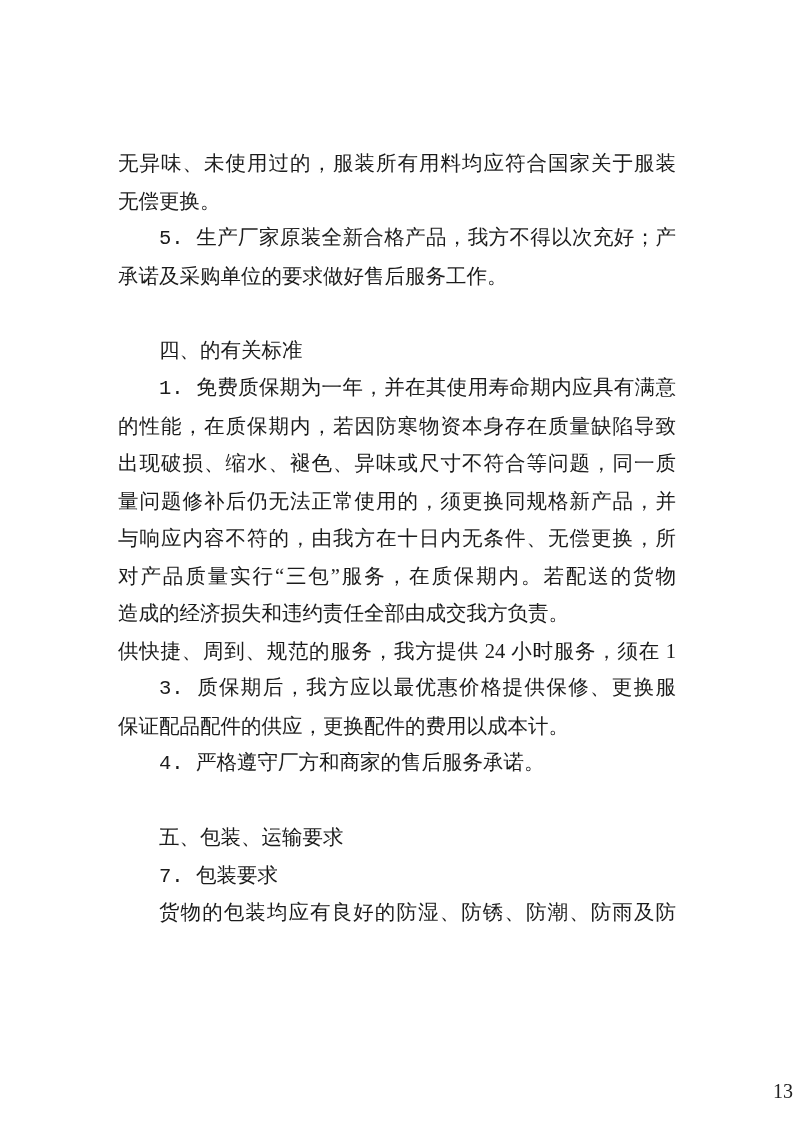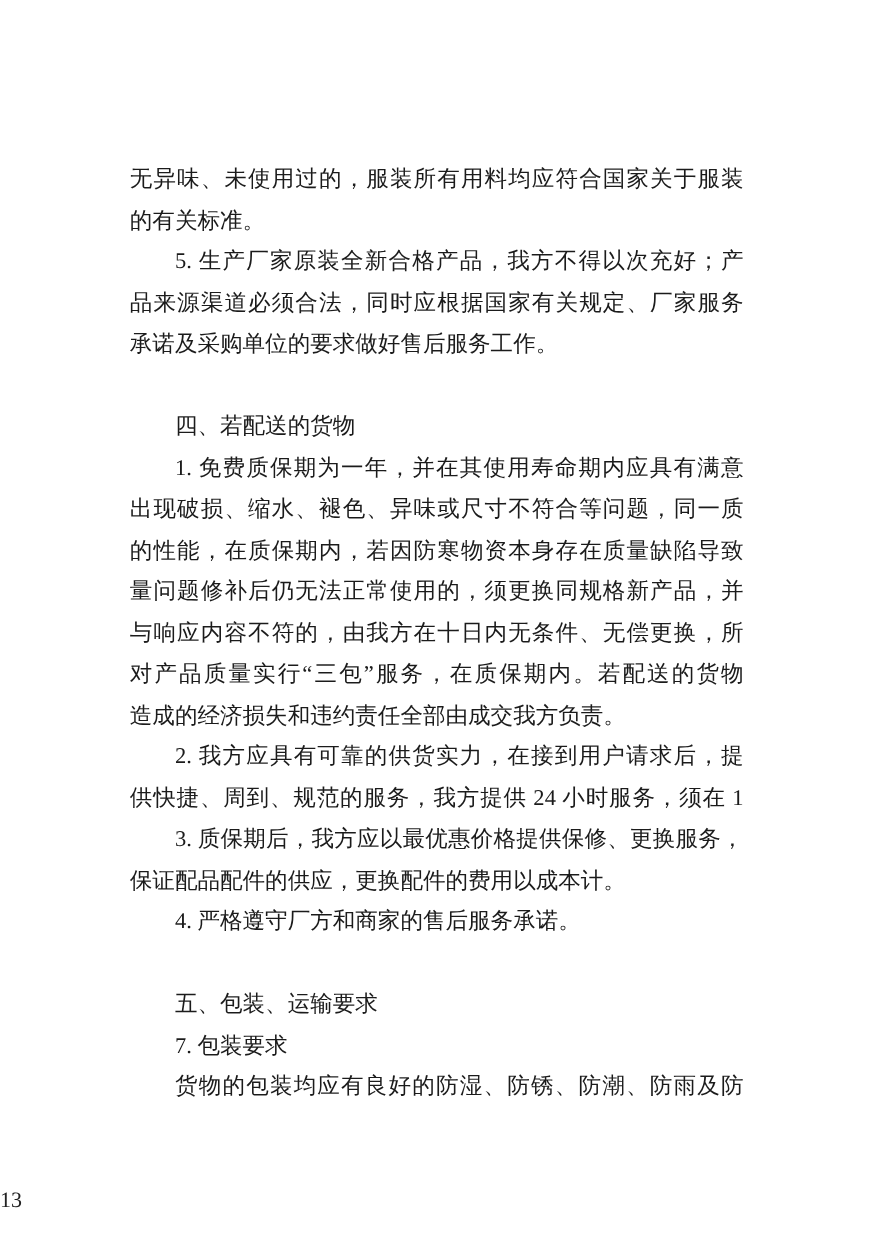--- a/index.html
+++ b/index.html
@@ -28,56 +28,55 @@
     color: #1b1b1b;
     white-space: normal;
     overflow: hidden;
   }
   .line.fill {
     text-align: justify;
     text-align-last: justify;
   }
   .line.indent {
     padding-left: 2em;
+    font-family: Liberation Mono, monospace;
   }
   .line.blank {
     
   }
   .footer {
     position: absolute;
     top: 1029px;
     left: 0;
     width: 100%;
-    text-align: left;
+    text-align: right;
     font-size: 20px;
     line-height: 28px;
     color: #222222;
     font-family: "Liberation Serif", "DejaVu Serif", serif;
   }
 </style>
 </head>
 <body>
 
 <div class="page" style="background: rgb(255, 255, 255); margin-top: 48px;">
   <div class="text-block" id="text-block" style="color: rgb(27, 27, 27);">
       <div class="line fill">无异味、未使用过的，服装所有用料均应符合国家关于服装</div>
-      <div class="line">的有关标准。</div>
+      <div class="line">无偿更换。</div>
       <div class="line indent fill">5. 生产厂家原装全新合格产品，我方不得以次充好；产</div>
-      <div class="line fill">品来源渠道必须合法，同时应根据国家有关规定、厂家服务</div>
       <div class="line">承诺及采购单位的要求做好售后服务工作。</div>
       <div class="line blank"></div>
-      <div class="line indent">四、若配送的货物</div>
+      <div class="line indent">四、的有关标准</div>
       <div class="line indent fill">1. 免费质保期为一年，并在其使用寿命期内应具有满意</div>
+      <div class="line fill">的性能，在质保期内，若因防寒物资本身存在质量缺陷导致</div>
       <div class="line fill">出现破损、缩水、褪色、异味或尺寸不符合等问题，同一质</div>
-      <div class="line fill">的性能，在质保期内，若因防寒物资本身存在质量缺陷导致</div>
       <div class="line fill">量问题修补后仍无法正常使用的，须更换同规格新产品，并</div>
       <div class="line fill">与响应内容不符的，由我方在十日内无条件、无偿更换，所</div>
       <div class="line fill">对产品质量实行“三包”服务，在质保期内。若配送的货物</div>
       <div class="line">造成的经济损失和违约责任全部由成交我方负责。</div>
-      <div class="line indent fill">2. 我方应具有可靠的供货实力，在接到用户请求后，提</div>
       <div class="line fill">供快捷、周到、规范的服务，我方提供 24 小时服务，须在 1</div>
       <div class="line indent fill">3. 质保期后，我方应以最优惠价格提供保修、更换服务，</div>
       <div class="line">保证配品配件的供应，更换配件的费用以成本计。</div>
       <div class="line indent">4. 严格遵守厂方和商家的售后服务承诺。</div>
       <div class="line blank"></div>
       <div class="line indent">五、包装、运输要求</div>
       <div class="line indent">7. 包装要求</div>
       <div class="line indent fill">货物的包装均应有良好的防湿、防锈、防潮、防雨及防</div>
     </div>
   <div class="footer">13</div>

